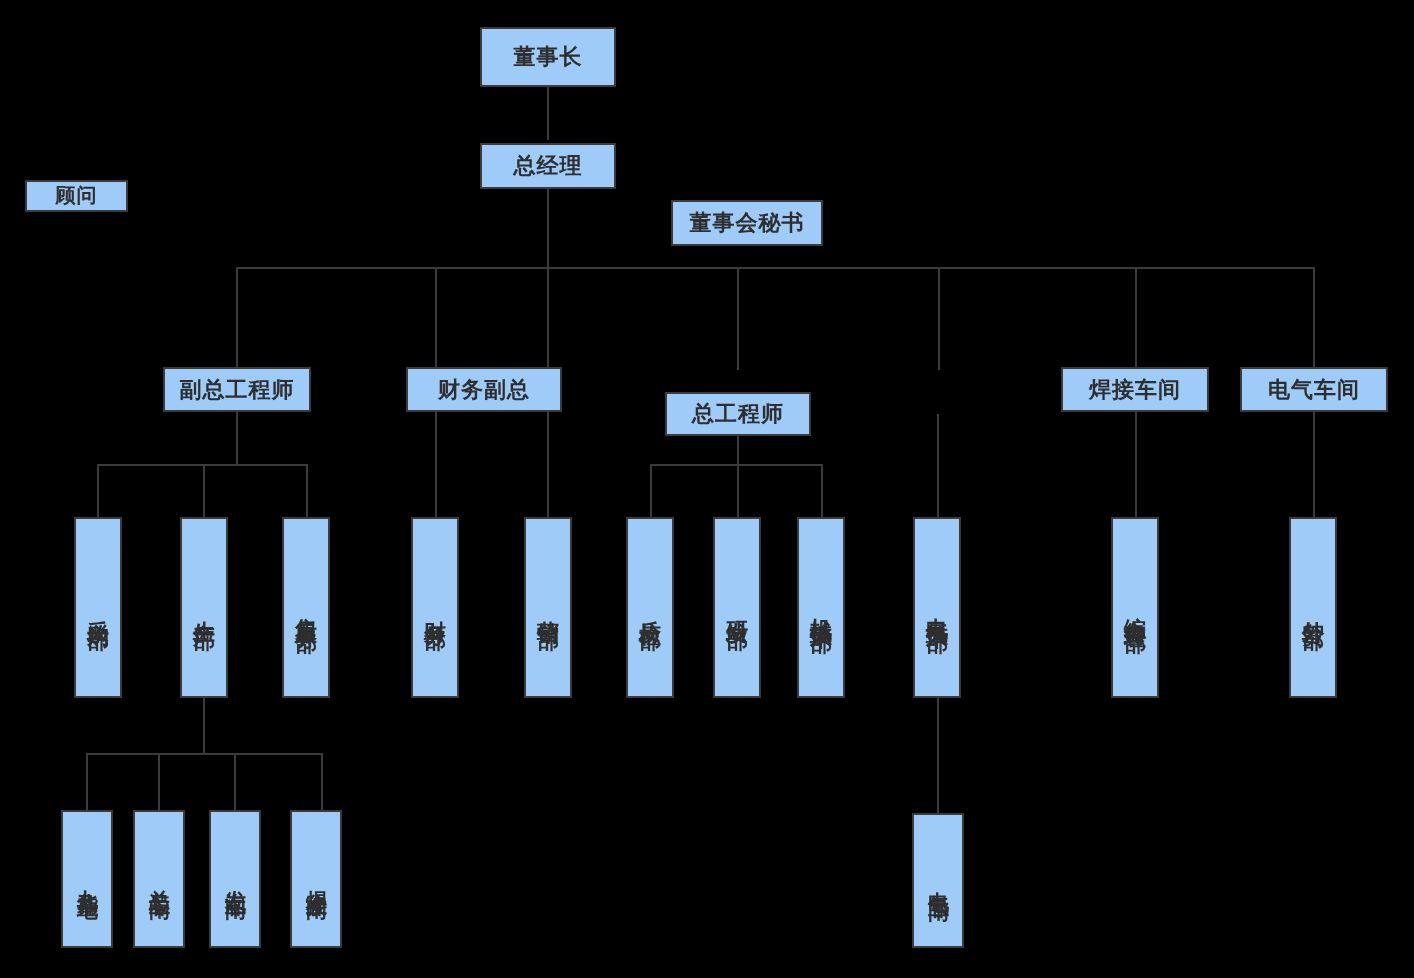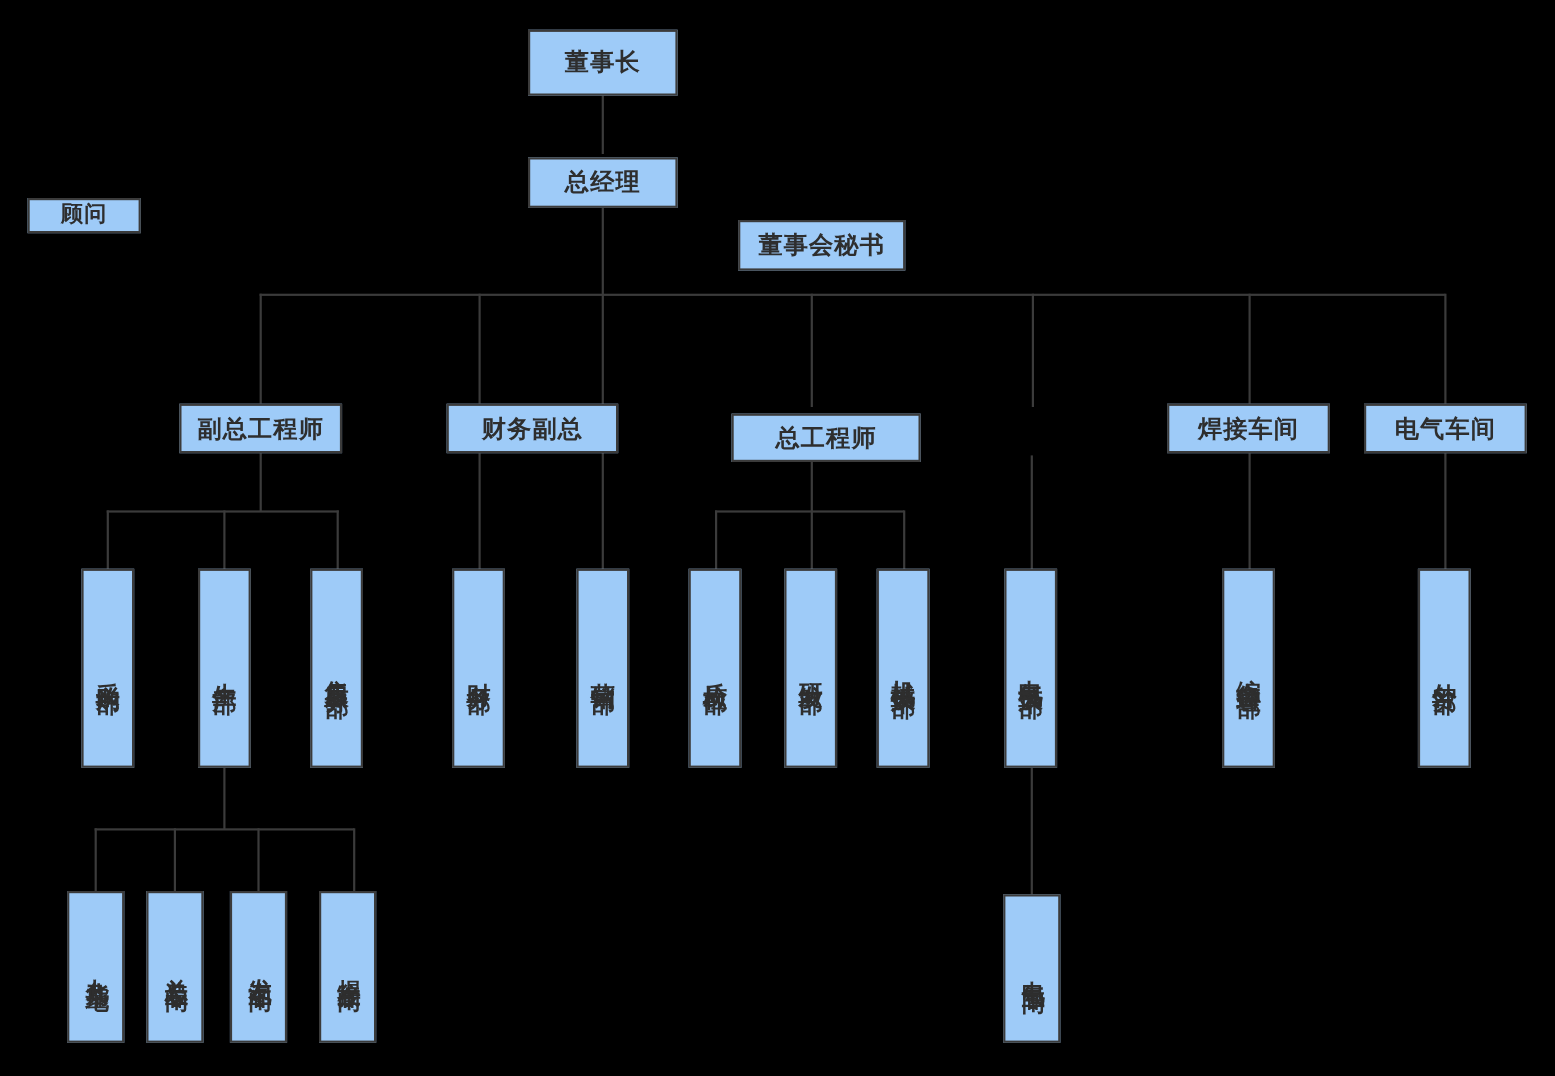--- a/index.html
+++ b/index.html
@@ -119,21 +119,21 @@
   </div>
 
   <div class="node horiz" style="left:163px; top:367px; width:148px; height:45px;">
     <span>副总工程师</span>
   </div>
 
   <div class="node horiz" style="left:362px; top:367px; width:156px; height:45px;margin-left:44px;">
     <span>财务副总</span>
   </div>
 
-  <div class="node horiz" style="left:665px; top:376px; width:172px; height:44px;">
+  <div class="node horiz" style="left:665px; top:392px; width:146px; height:44px;">
     <span>总工程师</span>
   </div>
 
 
   <div class="node horiz" style="left:1061px; top:367px; width:148px; height:45px;">
     <span>焊接车间</span>
   </div>
 
   <div class="node horiz" style="left:1240px; top:367px; width:148px; height:45px;">
     <span>电气车间</span>

